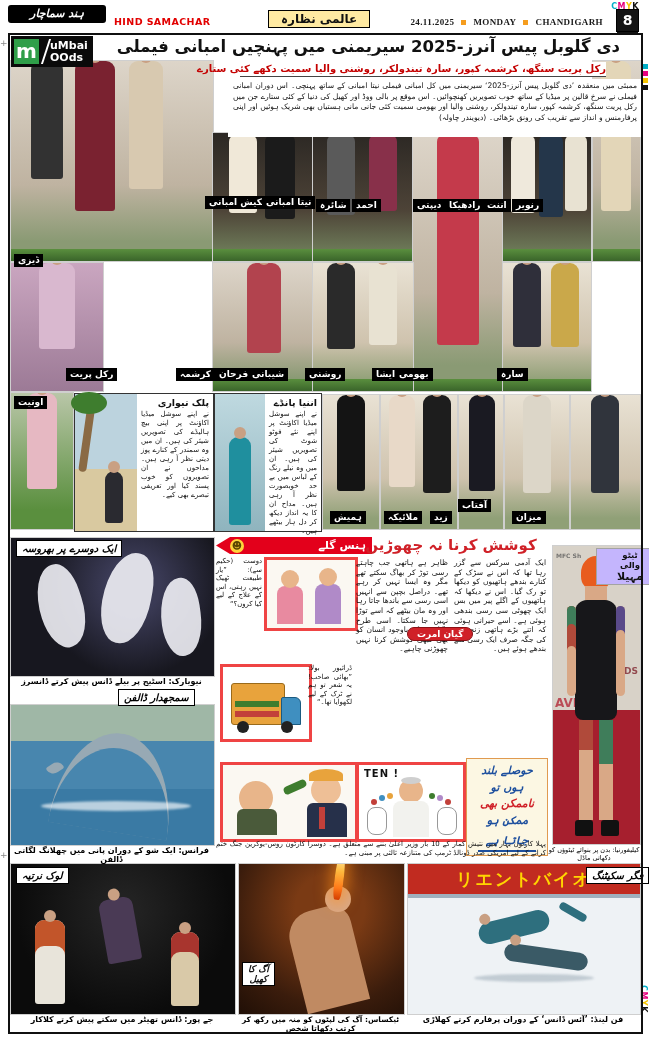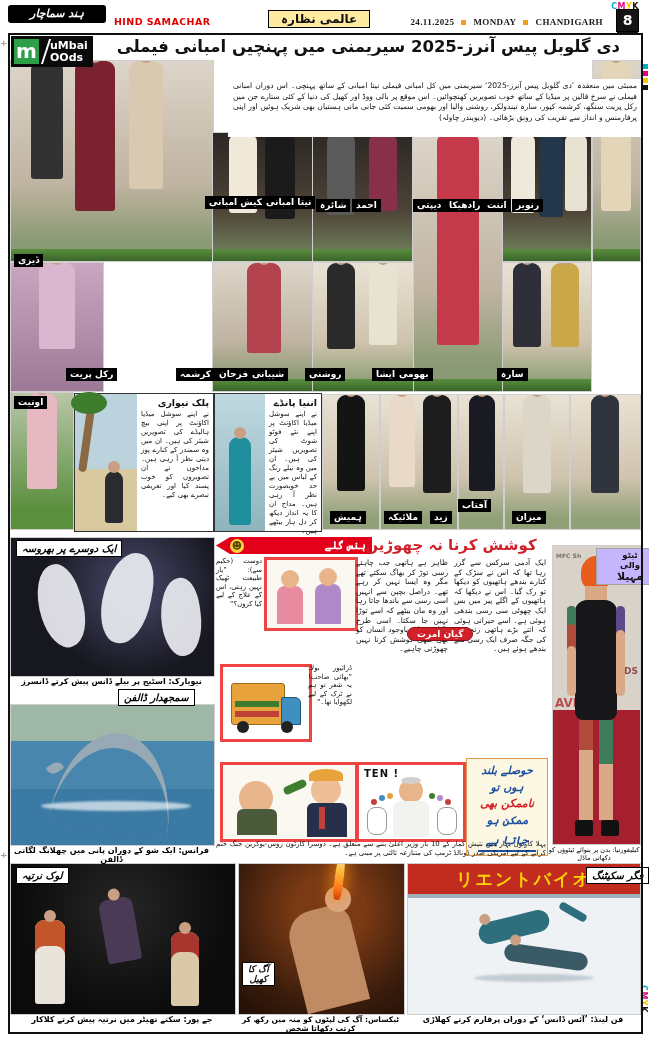--- a/index.html
+++ b/index.html
@@ -49,21 +49,21 @@
        direction:rtl;text-align:center;white-space:nowrap;z-index:3;border-bottom:1px solid #444;padding:1px 0 2px;}
   .leadbody{position:absolute;left:228px;top:79px;width:404px;height:54px;background:#fff;z-index:3;
        font-size:7.6px;line-height:10.6px;text-align:justify;direction:rtl;padding:2px 5px;}
   
   .featbox{position:absolute;border:1px solid #333;background:#fff;display:flex;z-index:2;}
   .feat-title{font-weight:bold;font-size:9.5px;direction:rtl;text-align:right;margin:1px 0 2px;}
   
   .ribbon{position:absolute;left:216px;top:537px;width:136px;height:17px;background:#e3001b;z-index:3;
        clip-path:polygon(0 50%,9% 0,100% 0,100% 100%,9% 100%);display:flex;flex-direction:row-reverse;
        align-items:center;justify-content:space-between;padding:0 6px 0 14px;}
-  .ribbon b{color:#fff;font-size:11px;direction:rtl;font-family:Liberation Serif, serif;}
+  .ribbon b{color:#fff;font-size:11px;direction:rtl;}
   .smiley{width:14px;height:14px;border-radius:50%;background:#ffd43b;color:#5a4500;font-size:10px;
        line-height:14px;text-align:center;font-weight:bold;}
   .toonbox{position:absolute;border:3px solid #ef4444;background:#fbf8f2;z-index:2;overflow:hidden;}
   .gyan-h{position:absolute;left:356px;top:536px;width:190px;color:#d02128;font-size:15px;font-weight:bold;
        direction:rtl;text-align:center;z-index:3;}
   .gbadge{position:absolute;left:407px;top:627px;background:#d02128;color:#fff;border:1px solid #8a0f14;
        border-radius:10px;padding:1px 9px;font-size:9px;font-weight:bold;direction:rtl;z-index:4;}
   .quote{position:absolute;left:466px;top:758px;width:80px;height:92px;background:#fcf7e3;border:1px solid #e09a50;
        z-index:2;text-align:center;direction:rtl;padding-top:4px;}
   .quote div{font-weight:bold;font-style:italic;font-size:11px;line-height:16.5px;}
@@ -185,20 +185,21 @@
 
   <div class="mlogo">
     <div class="msq">m</div>
     <div class="mslash"></div>
     <div class="mtxt">
       <div>uMbai</div>
       <div>OOds</div>
     </div>
   </div>
   <div class="headline">دی گلوبل پیس آنرز-2025 سیریمنی میں پہنچیں امبانی فیملی</div>
+  <div class="subhead">رکل پریت سنگھ، کرشمہ کپور، سارہ تیندولکر، روشنی والیا سمیت دکھے کئی ستارے</div>
   <div class="leadbody">ممبئی میں منعقدہ ’دی گلوبل پیس آنرز-2025‘ سیریمنی میں کل امبانی فیملی نیتا امبانی کے ساتھ پہنچی۔ اس دوران امبانی فیملی نے سرخ قالین پر میڈیا کے ساتھ خوب تصویریں کھنچوائیں۔ اس موقع پر بالی ووڈ اور کھیل کی دنیا کے کئی ستارے جن میں رکل پریت سنگھ، کرشمہ کپور، سارہ تیندولکر، روشنی والیا اور بھومی سمیت کئی جانی مانی ہستیاں بھی شریک ہوئیں اور اپنی پرفارمنس و انداز سے تقریب کی رونق بڑھائی۔ (دیویندر چاولہ)</div>
 
   <span class="cap" style="left:14px;top:254px;">ڈیزی</span>
   <span class="cap" style="left:14px;top:396px;">اونیت</span>
 
   <span class="cap" style="left:205px;top:196px;">مکیش امبانی</span>
   <span class="cap" style="left:262px;top:196px;">نیتا امبانی</span>
   <span class="cap" style="left:316px;top:199px;">شائرہ</span>
   <span class="cap" style="left:352px;top:199px;">احمد</span>
   <span class="cap" style="left:413px;top:199px;">دیپتی</span>
@@ -332,21 +333,21 @@
     <div class="qb" style="border-bottom:2px solid #1d4f9e;display:inline-block;padding:0 8px;">جاتا ہے</div>
   </div>
   <div class="txt abs" style="left:216px;top:840px;width:330px;height:20px;font-size:7px;line-height:9px;z-index:3;">پہلا کارٹون بہار میں نتیش کمار کے 10 بار وزیر اعلیٰ بننے سے متعلق ہے۔ دوسرا کارٹون روس-یوکرین جنگ ختم کرانے کے لیے امریکی صدر ڈونالڈ ٹرمپ کی متنازعہ ثالثی پر مبنی ہے۔</div>
 
   <div class="photo folk" style="left:10px;top:863px;width:224px;height:150px;">
     <i class="p" style="--c:#e8e4da;left:24px;bottom:10px;width:30px;height:84px;box-shadow:inset 0 26px 0 #c2552a;"></i>
     <i class="p" style="--c:#4a3a55;left:92px;bottom:52px;width:34px;height:64px;transform:rotate(-10deg);"></i>
     <i class="p" style="--c:#d9c9a8;left:160px;bottom:8px;width:28px;height:74px;box-shadow:inset 0 20px 0 #a8352e;"></i>
   </div>
   <span class="wlabel" style="left:16px;top:867px;">لوک نرتیہ</span>
-  <div class="pcap" style="left:10px;top:1015px;width:224px;">جے پور: سکتے تھیٹر میں نرتیہ پیش کرتے کلاکار</div>
+  <div class="pcap" style="left:10px;top:1015px;width:224px;">جے پور: ڈانس تھیٹر میں سکتے پیش کرتے کلاکار</div>
 
   <div class="photo firebg" style="left:238px;top:863px;width:165px;height:150px;">
     <i style="position:absolute;left:56px;top:44px;width:64px;height:100px;background:#c08a62;border-radius:26px 20px 0 0;transform:rotate(-14deg);display:block;"></i>
     <i style="position:absolute;left:86px;top:22px;width:26px;height:26px;border-radius:50%;background:#d9a886;display:block;"></i>
     <i class="flame" style="left:96px;top:-12px;"></i>
 
   </div>
   <div style="position:absolute;left:242px;top:962px;background:#fff;border:1px solid #000;padding:1px 5px;z-index:4;text-align:center;direction:rtl;">
     <div style="font-size:9px;font-weight:bold;font-style:italic;">آگ کا</div>
     <div style="font-size:9px;font-weight:bold;font-style:italic;">کھیل</div>

